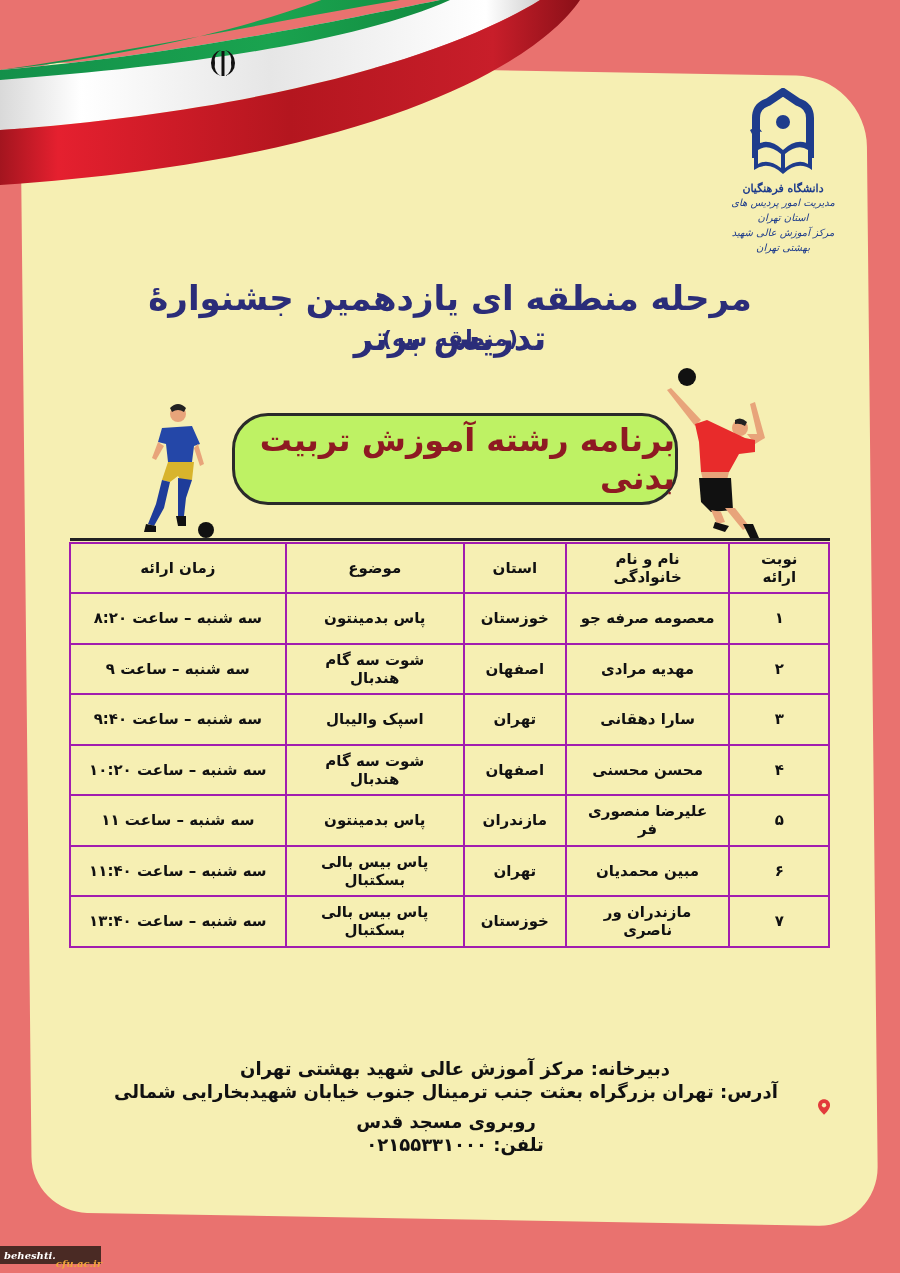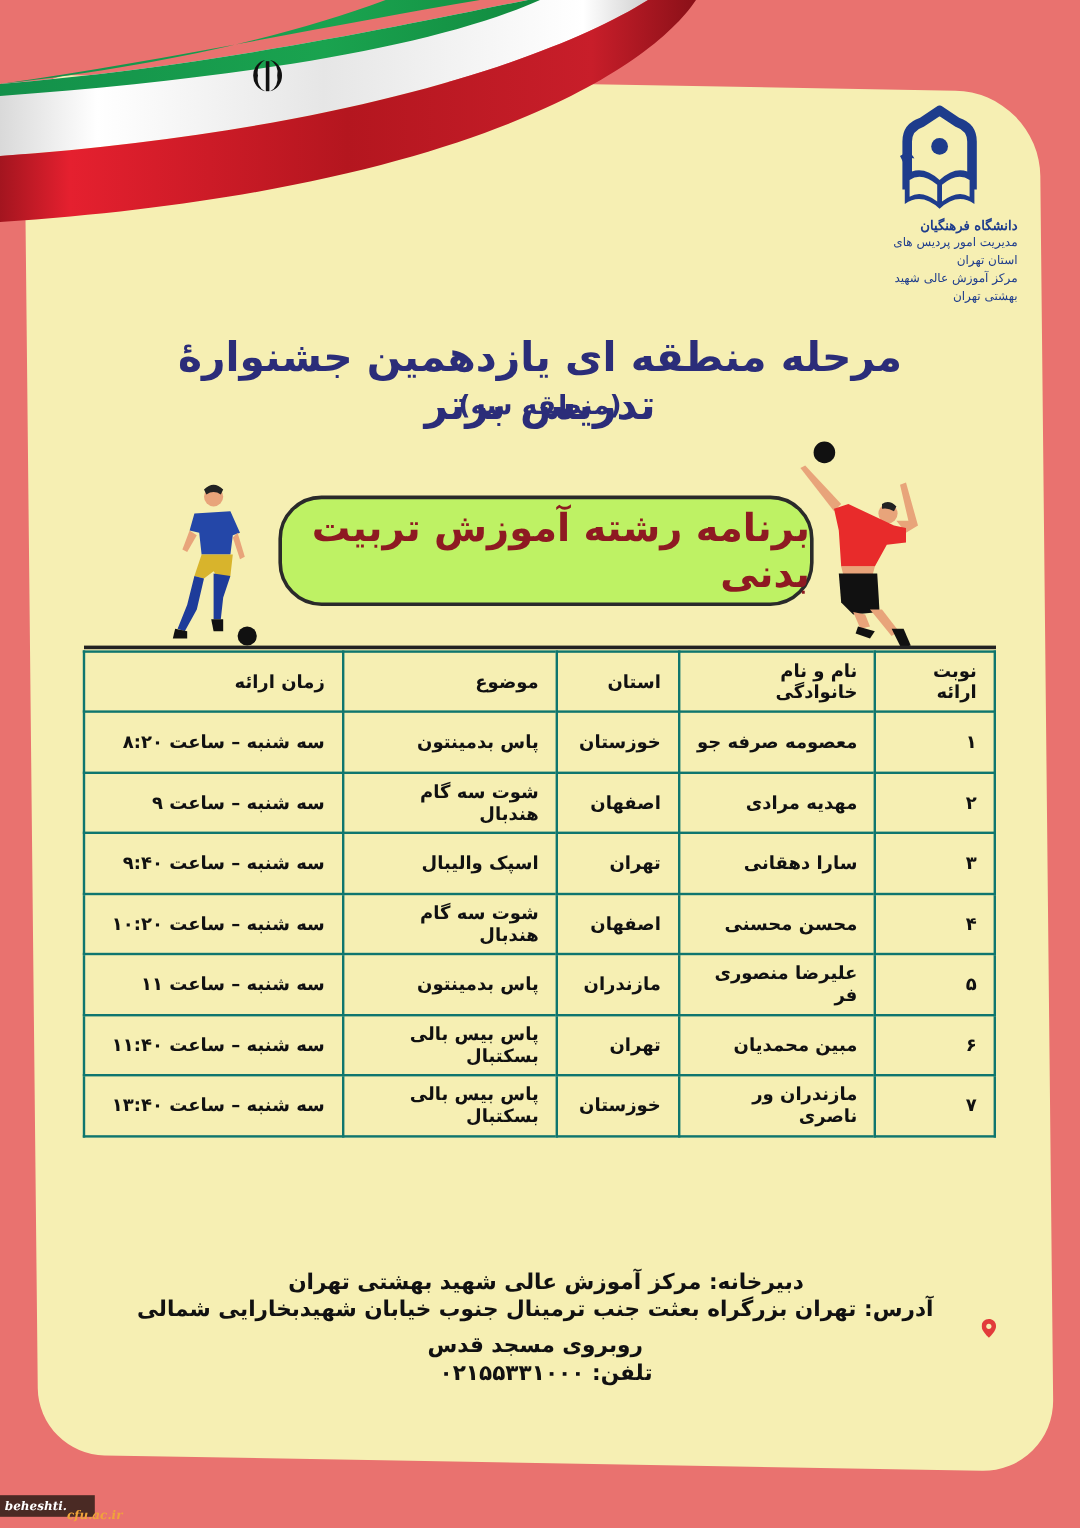--- a/index.html
+++ b/index.html
@@ -17,25 +17,25 @@
     border-radius: 40px 70px 60px 55px;
     transform: rotate(-0.6deg) skewY(1.6deg);
     transform-origin: top left;
   }
   .flag {
     position: absolute; left: -20px; top: -40px;
     width: 600px; height: 300px;
   }
   .logo {
     position: absolute; left: 718px; top: 88px; width: 130px; height: 160px;
-    text-align: right;
+    text-align: center;
   }
   .logo svg { display: block; margin: 0 auto; }
   .logo .l1 { font-family: "DejaVu Serif", serif; font-size: 11px; color: #1e3c8c; font-weight: bold; margin-top: 2px; direction: rtl; }
-  .logo .l2, .logo .l3 { font-family: "DejaVu Serif", serif; font-size: 10px; color: #1e3c8c; direction: rtl; line-height: 15px; }
+  .logo .l2, .logo .l3 { font-family: "DejaVu Serif", serif; font-size: 10px; color: #1e3c8c; direction: rtl; line-height: 15px; font-style: italic; }
   .title {
     position: absolute; left: 100px; width: 700px; top: 278px;
     text-align: center; direction: rtl;
     font-size: 34px; font-weight: bold; color: #2b2d79;
     letter-spacing: -1px;
   }
   .subtitle {
     position: absolute; left: 100px; width: 700px; top: 326px;
     text-align: center; direction: rtl;
     font-size: 22px; font-weight: bold; color: #2b2d79;
@@ -52,37 +52,37 @@
   .player { position: absolute; }
   .ground-line {
     position: absolute; left: 70px; top: 538px; width: 760px; height: 3px; background: #222;
   }
   table.schedule {
     position: absolute; left: 69px; top: 542px; width: 761px;
     border-collapse: collapse; direction: rtl;
     font-size: 15px; font-weight: bold; color: #111;
   }
   table.schedule th, table.schedule td {
-    border: 2px solid #0f766e; text-align: right; vertical-align: middle;
+    border: 2px solid #a21caf; text-align: center; vertical-align: middle;
     height: 50.5px; padding: 0 14px;
   }
   table.schedule th { height: 50px; font-size: 15px; }
   .col-num { width: 96px; }
   .col-name { width: 158px; }
   .col-prov { width: 92px; }
   .col-topic { width: 172px; }
   .col-time { width: 208px; }
   .footer {
     position: absolute; left: 80px; width: 750px; top: 1050px;
     direction: rtl; text-align: center; color: #111; font-weight: bold;
   }
   .footer .f-line { font-size: 18px; height: 38px; line-height: 30px; display: flex; justify-content: center; align-items: center; gap: 6px; }
   .pin { display: inline-block; width: 14px; height: 18px; }
   .watermark {
-    position: absolute; left: 0; top: 1246px; width: 79px; height: 18px;
+    position: absolute; left: 0; top: 1246px; width: 101px; height: 18px;
     background: #4a2a24; display: flex; align-items: center; padding-left: 4px;
     font-family: "DejaVu Serif", serif; font-style: italic; font-weight: bold; font-size: 10px;
   }
   .watermark .w1 { color: #ffffff; }
   .watermark .w2 { color: #f0a43a; margin-top: 16px; }
 </style>
 </head>
 <body>
 
 <div class="card"></div>

